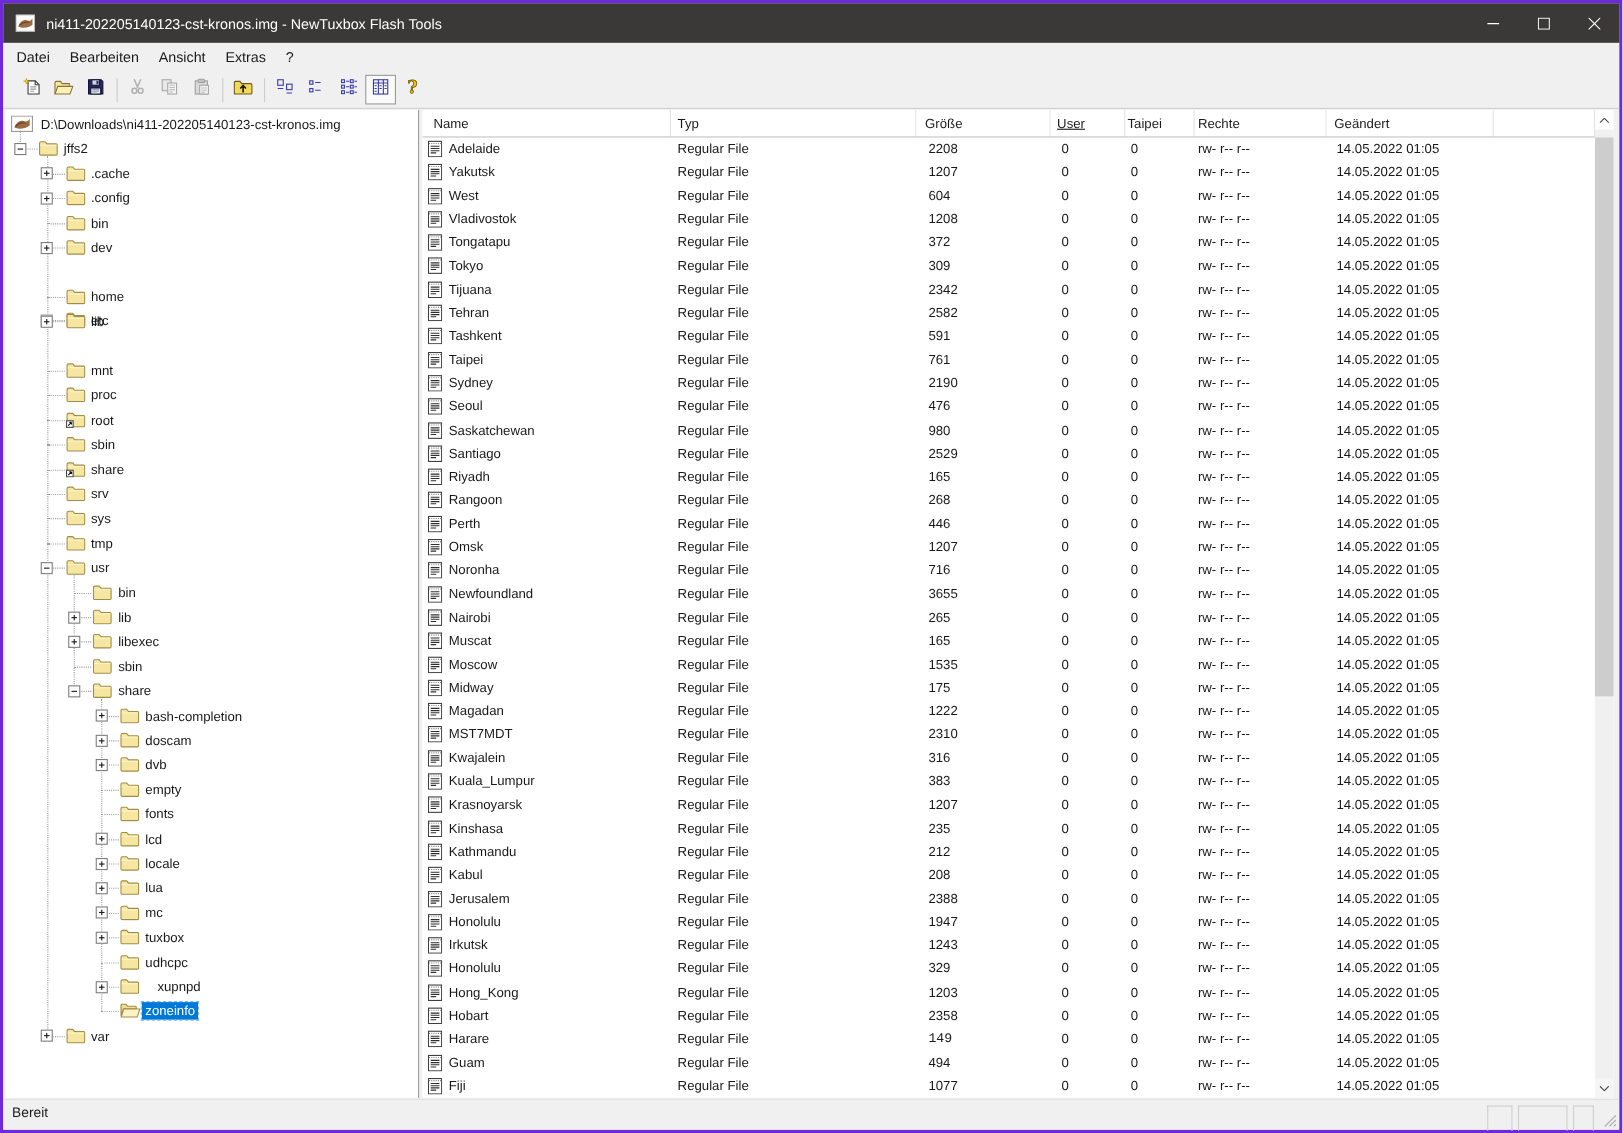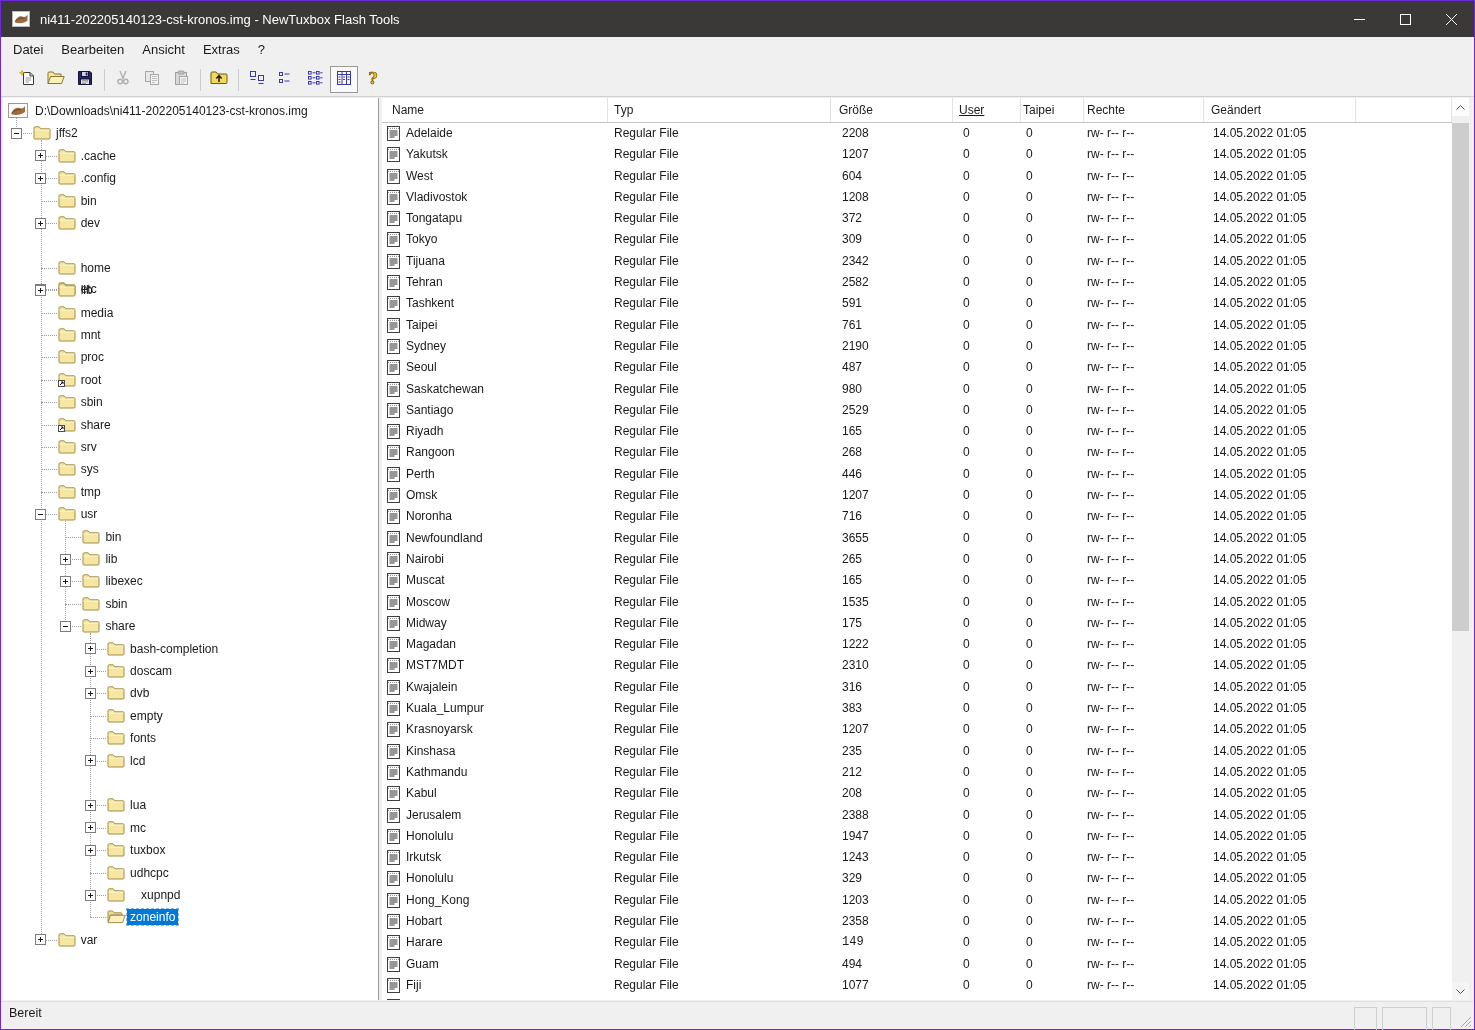--- a/index.html
+++ b/index.html
@@ -1,17 +1,17 @@
 <!DOCTYPE html>
 <html><head>
 <meta charset="utf-8">
 <style>
   * { margin:0; padding:0; box-sizing:border-box; }
   html,body { width:1475px; height:1030px; overflow:hidden; font-family:"Liberation Sans", sans-serif; }
-  #window { position:relative; width:1475px; height:1030px; background:#f0f0f0; border:1px solid #6d28d9;padding-left:31px; }
+  #window { position:relative; width:1475px; height:1030px; background:#f0f0f0; border:3px solid #6d28d9;padding-left:31px; }
 
   
   #titlebar { position:absolute; top:0; left:0; right:0; height:36px; background:#3b3838; display:flex; align-items:center; }
   #app-icon { width:18px; height:16px; margin-left:11px; flex:0 0 auto; }
   #title-text { color:#ffffff; font-size:13px; margin-left:10px; white-space:nowrap; }
   #win-controls { position:absolute; right:0; top:0; height:36px; display:flex; }
   .win-btn { width:46px; height:36px; display:flex; align-items:center; justify-content:center; }
 
   
   #menubar { position:absolute; top:36px; left:0; right:0; height:26px; background:#f0f0f0; display:flex; padding-left:3px; }
@@ -306,28 +306,20 @@
             <div class="expander" style="left: 32.2px; top: 5.5px;">
               <i class="h"></i>
               <i class="v"></i>
             </div>
             <span class="tree-icon" style="left: 54.7px;"><svg width="18" height="15" viewBox="0 0 18 15">
                 <path d="M1 4.5 V3 q0-1.2 1.2-1.2 H6.2 l1.6 2 H16 q1 0 1 1 V13 q0 1-1 1 H2 q-1 0-1-1 Z" fill="#f5e7a2" stroke="#a28d47"></path>
                 <path d="M1.6 5.2 H16.4" stroke="#fcf3c8" fill="none"></path>
               </svg></span>
             <span class="tree-label" style="left: 74.7px;">lib</span>
           </div>
-          <div class="tree-row" style="top: 201.6px;">
-            <div class="tree-stub" style="left: 37.7px; width: 16px; top: 11px;"></div>
-            <span class="tree-icon" style="left: 54.7px;"><svg width="18" height="15" viewBox="0 0 18 15">
-                <path d="M1 4.5 V3 q0-1.2 1.2-1.2 H6.2 l1.6 2 H16 q1 0 1 1 V13 q0 1-1 1 H2 q-1 0-1-1 Z" fill="#f5e7a2" stroke="#a28d47"></path>
-                <path d="M1.6 5.2 H16.4" stroke="#fcf3c8" fill="none"></path>
-              </svg></span>
-            <span class="tree-label" style="left: 74.7px;">media</span>
-          </div>
           <div class="tree-row" style="top: 224px;">
             <div class="tree-stub" style="left: 37.7px; width: 16px; top: 11px;"></div>
             <span class="tree-icon" style="left: 54.7px;"><svg width="18" height="15" viewBox="0 0 18 15">
                 <path d="M1 4.5 V3 q0-1.2 1.2-1.2 H6.2 l1.6 2 H16 q1 0 1 1 V13 q0 1-1 1 H2 q-1 0-1-1 Z" fill="#f5e7a2" stroke="#a28d47"></path>
                 <path d="M1.6 5.2 H16.4" stroke="#fcf3c8" fill="none"></path>
               </svg></span>
             <span class="tree-label" style="left: 74.7px;">mnt</span>
           </div>
           <div class="tree-row" style="top: 246.4px;">
             <div class="tree-stub" style="left: 37.7px; width: 16px; top: 11px;"></div>
@@ -507,20 +499,32 @@
             <div class="tree-stub" style="left: 87.1px; width: 16px; top: 11px;"></div>
             <div class="expander" style="left: 81.6px; top: 5.5px;">
               <i class="h"></i>
               <i class="v"></i>
             </div>
             <span class="tree-icon" style="left: 104.1px;"><svg width="18" height="15" viewBox="0 0 18 15">
                 <path d="M1 4.5 V3 q0-1.2 1.2-1.2 H6.2 l1.6 2 H16 q1 0 1 1 V13 q0 1-1 1 H2 q-1 0-1-1 Z" fill="#f5e7a2" stroke="#a28d47"></path>
                 <path d="M1.6 5.2 H16.4" stroke="#fcf3c8" fill="none"></path>
               </svg></span>
             <span class="tree-label" style="left: 124.1px;">lcd</span>
+          </div>
+          <div class="tree-row" style="top: 672px;">
+            <div class="tree-stub" style="left: 87.1px; width: 16px; top: 11px;"></div>
+            <div class="expander" style="left: 81.6px; top: 5.5px;">
+              <i class="h"></i>
+              <i class="v"></i>
+            </div>
+            <span class="tree-icon" style="left: 104.1px;"><svg width="18" height="15" viewBox="0 0 18 15">
+                <path d="M1 4.5 V3 q0-1.2 1.2-1.2 H6.2 l1.6 2 H16 q1 0 1 1 V13 q0 1-1 1 H2 q-1 0-1-1 Z" fill="#f5e7a2" stroke="#a28d47"></path>
+                <path d="M1.6 5.2 H16.4" stroke="#fcf3c8" fill="none"></path>
+              </svg></span>
+            <span class="tree-label" style="left: 124.1px;">locale</span>
           </div>
           <div class="tree-row" style="top: 694.4px;">
             <div class="tree-stub" style="left: 87.1px; width: 16px; top: 11px;"></div>
             <div class="expander" style="left: 81.6px; top: 5.5px;">
               <i class="h"></i>
               <i class="v"></i>
             </div>
             <span class="tree-icon" style="left: 104.1px;"><svg width="18" height="15" viewBox="0 0 18 15">
                 <path d="M1 4.5 V3 q0-1.2 1.2-1.2 H6.2 l1.6 2 H16 q1 0 1 1 V13 q0 1-1 1 H2 q-1 0-1-1 Z" fill="#f5e7a2" stroke="#a28d47"></path>
                 <path d="M1.6 5.2 H16.4" stroke="#fcf3c8" fill="none"></path>
@@ -759,21 +763,21 @@
             <div class="lcell" style="padding-left: 9px;">14.05.2022 01:05</div>
             <div class="lcell" style="padding-left: 0px;"></div>
           </div>
           <div class="list-row">
             <div class="lcell name"><span class="file-icon"><svg width="13" height="16" viewBox="0 0 13 16">
                   <rect x="0.5" y="1.5" width="12" height="14" fill="#fff" stroke="#3f3f3f"></rect>
                   <path d="M1 3.4 H12" stroke="#8a8a8a" stroke-dasharray="1 1"></path>
                   <path d="M2.5 6 H10.5 M2.5 8 H10.5 M2.5 10 H10.5 M2.5 12 H7.5" stroke="#2f2f2f"></path>
                 </svg></span><span>Seoul</span></div>
             <div class="lcell" style="padding-left: 6px;">Regular File</div>
-            <div class="lcell" style="padding-left: 11px;">487</div>
+            <div class="lcell" style="padding-left: 11px;">476</div>
             <div class="lcell" style="padding-left: 10px;">0</div>
             <div class="lcell" style="padding-left: 5px;">0</div>
             <div class="lcell" style="padding-left: 3px;">rw- r-- r--</div>
             <div class="lcell" style="padding-left: 9px;">14.05.2022 01:05</div>
             <div class="lcell" style="padding-left: 0px;"></div>
           </div>
           <div class="list-row">
             <div class="lcell name"><span class="file-icon"><svg width="13" height="16" viewBox="0 0 13 16">
                   <rect x="0.5" y="1.5" width="12" height="14" fill="#fff" stroke="#3f3f3f"></rect>
                   <path d="M1 3.4 H12" stroke="#8a8a8a" stroke-dasharray="1 1"></path>

